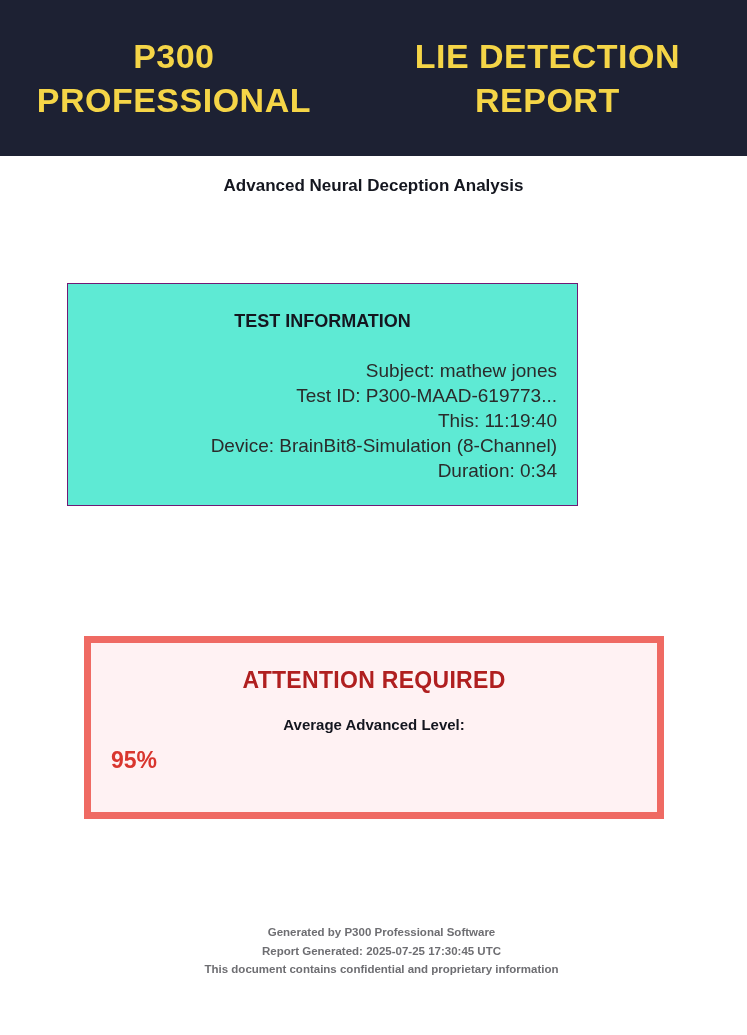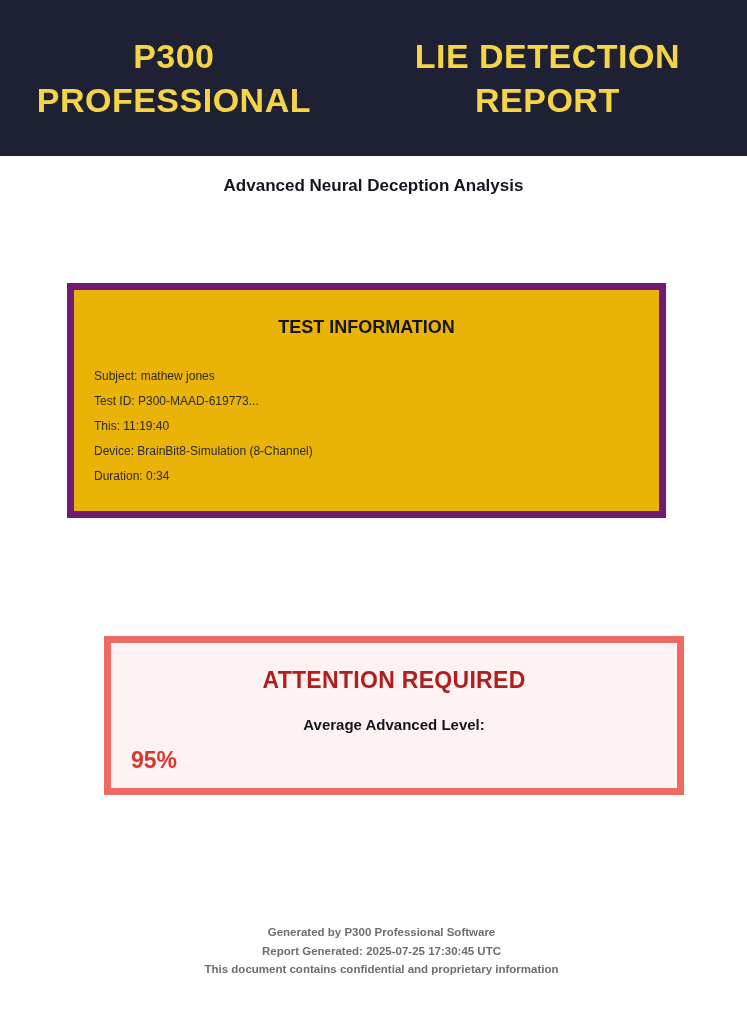--- a/index.html
+++ b/index.html
@@ -43,51 +43,50 @@
     font-weight: bold;
     color: #14161f;
     margin-top: 20px;
   }
 
   
   .info-box {
     position: absolute;
     left: 67px;
     top: 283px;
-    width: 599px;
+    width: 511px;
     box-sizing: border-box;
-    border: 7px solid #701a75;
-    background: #eab308;
+    border: 1px solid #701a75;
+    background: #5eead4;
     padding: 27px 20px 22px 20px;
   }
   .info-box-title {
     text-align: center;
     font-size: 18px;
     font-weight: bold;
     color: #14161f;
     margin-bottom: 26px;
   }
   .info-line {
-    text-align: left;
-    font-size: 12px;
+    text-align: right;
+    font-size: 19px;
     color: #2b2b2b;
     line-height: 25px;
   }
 
   
   .attention-box {
     position: absolute;
     left: 84px;
     top: 636px;
     width: 580px;
     box-sizing: border-box;
     border: 7px solid #ef6a63;
     background: #fff2f3;
-    padding: 24px 20px 14px 20px;
-    margin-left: 20px;
+    padding: 24px 20px 38px 20px;
   }
   .attention-title {
     text-align: center;
     font-size: 23px;
     font-weight: bold;
     color: #b01f1f;
     letter-spacing: 0.3px;
     margin-bottom: 22px;
   }
   .attention-label {

